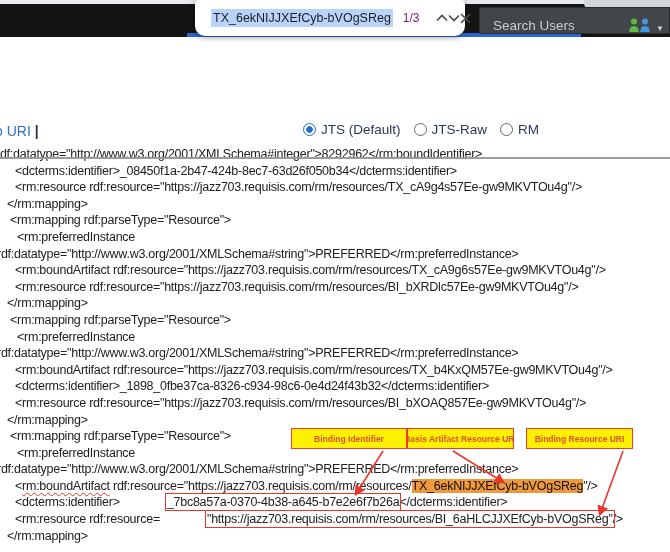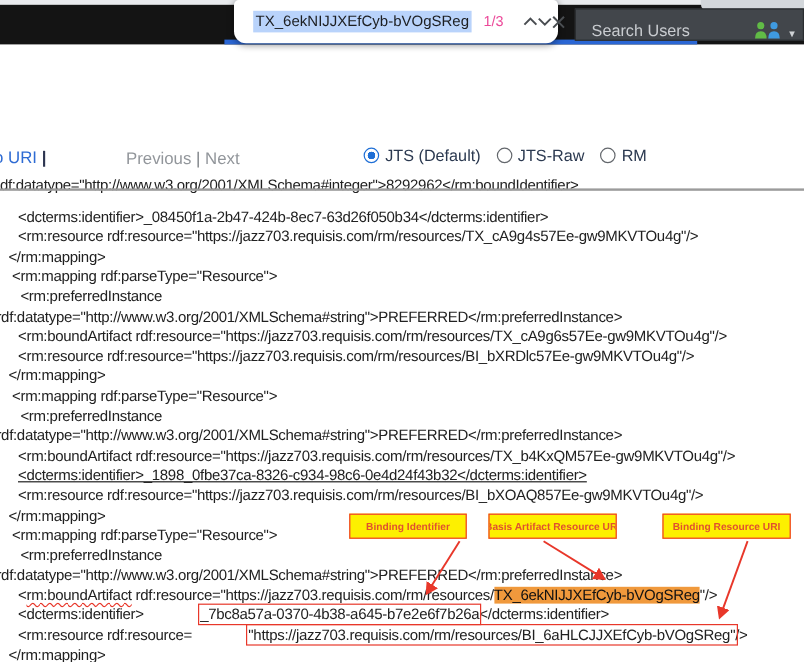--- a/index.html
+++ b/index.html
@@ -14,21 +14,21 @@
   
   .top-strip{position:absolute;left:0;top:0;width:670px;height:4px;background:#e9ebee;}
   .black-bar{position:absolute;left:0;top:4px;width:670px;height:33px;background:#141414;}
   .blue-underline{position:absolute;left:187px;top:33px;width:394px;height:4px;background:var(--accent-blue);}
   .corner-blob{position:absolute;left:584px;top:0;width:86px;height:10px;background:#d3d7db;border-radius:0 0 0 7px;}
 
   .find-bar{position:absolute;left:195px;top:0;width:270px;height:36px;background:#fff;
             border-radius:4px 4px 10px 10px;box-shadow:0 1px 6px rgba(0,0,0,.45);
             display:flex;align-items:center;padding:0 8px 0 16px;z-index:6;}
   .find-query{font-size:12.5px;color:#1c1e21;background:#b9d3fb;padding:2px 2px;white-space:nowrap;}
-  .find-count{font-size:12px;color:#ec4899;margin-left:10px;}
+  .find-count{font-size:12px;color:#701a75;margin-left:10px;}
   .find-divider{width:1px;height:20px;background:#dfe1e5;margin:0 7px 0 9px;}
   .find-btn{width:22px;height:22px;border:none;background:transparent;display:flex;align-items:center;justify-content:center;cursor:pointer;padding:0;}
   .find-btn svg{display:block;}
 
   .search-users{position:absolute;left:479px;top:7px;width:191px;height:27px;background:#42464b;
                 border:1px solid #2a2d30;display:flex;align-items:flex-end;z-index:5;}
   .su-text{font-size:13.5px;color:#c9ccd0;padding-left:13px;flex:1;}
   .su-icons{display:flex;align-items:center;margin-right:4px;}
   .su-caret{color:#cfd2d5;font-size:8px;margin-right:5px;}
 
@@ -51,23 +51,23 @@
   .seg.hl{background:var(--find-hl);color:#111;}
   .seg.box{outline:1.6px solid var(--annot-red);outline-offset:1.5px;margin-left:47px;}
   .seg.sq{text-decoration:underline;text-decoration-style:wavy;text-decoration-color:var(--annot-red);
           text-decoration-thickness:1px;text-underline-offset:2px;}
   .gray-rule{position:absolute;left:0;top:157px;width:670px;height:1.5px;background:#9b9b9b;z-index:2;}
 
   
   .ann-box{position:absolute;top:428px;height:21px;background:var(--annot-yellow);
            border:1.8px solid #ef3b2d;display:flex;align-items:center;justify-content:center;
            font-size:8.5px;font-weight:bold;color:#e0512f;z-index:4;white-space:nowrap;overflow:hidden;}
-  .ann-1{left:291px;width:98px;text-align:center;}
+  .ann-1{left:291px;width:116px;text-align:center;}
   .ann-2{left:407px;width:107px;}
-  .ann-3{left:526px;width:107px;margin-left:26px;}
+  .ann-3{left:526px;width:107px;}
   .arrows{position:absolute;left:0;top:0;width:670px;height:552px;z-index:3;pointer-events:none;}
 </style>
 </head>
 <body>
 
 <div class="screen">
 
   <div class="top-strip"></div>
   <div class="black-bar"></div>
   <div class="blue-underline"></div>
@@ -107,53 +107,52 @@
         <circle cx="6" cy="3.4" r="3" fill="#61bb46"></circle>
         <path d="M1.2,14 q0,-6 4.8,-6 q4.8,0 4.8,6 z" fill="#61bb46"></path>
         <circle cx="17" cy="3.4" r="3" fill="#3f9ae0"></circle>
         <path d="M12.2,14 q0,-6 4.8,-6 q4.8,0 4.8,6 z" fill="#3f9ae0"></path>
       </svg>
     </span>
     <span class="su-caret">▼</span>
   </div>
 
   <span class="uri-link"><span>o URI</span> <span class="uri-div">|</span></span>
-  <span class="prevnext"><span>Previous</span> <span class="pn-div">|</span> <span>Next</span></span>
 
   <div class="respfmt">
     <span class="rf-opt">
       <span class="radio sel"></span>
       <span>JTS (Default)</span>
     </span>
     <span class="rf-opt">
       <span class="radio unsel"></span>
       <span>JTS-Raw</span>
     </span>
     <span class="rf-opt">
       <span class="radio unsel"></span>
       <span>RM</span>
     </span>
   </div>
 
   <div class="xml" id="xml-content">
       <div class="xline" style="padding-left: 0px; margin-left: -4px;"><span class="seg p">rdf:datatype="http://www.w3.org/2001/XMLSchema#integer"&gt;8292962&lt;/rm:boundIdentifier&gt;</span></div>
-      <div class="xline" style="padding-left: 15px; margin-top: 10px;"><span class="seg p">&lt;dcterms:identifier&gt;_08450f1a-2b47-424b-8ec7-63d26f050b34&lt;/dcterms:identifier&gt;</span></div>
+      <div class="xline" style="padding-left: 15px;"><span class="seg p">&lt;dcterms:identifier&gt;_08450f1a-2b47-424b-8ec7-63d26f050b34&lt;/dcterms:identifier&gt;</span></div>
       <div class="xline" style="padding-left: 15px;"><span class="seg p">&lt;rm:resource rdf:resource="https://jazz703.requisis.com/rm/resources/TX_cA9g4s57Ee-gw9MKVTOu4g"/&gt;</span></div>
       <div class="xline" style="padding-left: 7px;"><span class="seg p">&lt;/rm:mapping&gt;</span></div>
       <div class="xline" style="padding-left: 10px;"><span class="seg p">&lt;rm:mapping rdf:parseType="Resource"&gt;</span></div>
       <div class="xline" style="padding-left: 17px;"><span class="seg p">&lt;rm:preferredInstance</span></div>
       <div class="xline" style="padding-left: 0px; margin-left: -3px;"><span class="seg p">rdf:datatype="http://www.w3.org/2001/XMLSchema#string"&gt;PREFERRED&lt;/rm:preferredInstance&gt;</span></div>
       <div class="xline" style="padding-left: 15px;"><span class="seg p">&lt;rm:boundArtifact rdf:resource="https://jazz703.requisis.com/rm/resources/TX_cA9g6s57Ee-gw9MKVTOu4g"/&gt;</span></div>
       <div class="xline" style="padding-left: 15px;"><span class="seg p">&lt;rm:resource rdf:resource="https://jazz703.requisis.com/rm/resources/BI_bXRDlc57Ee-gw9MKVTOu4g"/&gt;</span></div>
       <div class="xline" style="padding-left: 7px;"><span class="seg p">&lt;/rm:mapping&gt;</span></div>
       <div class="xline" style="padding-left: 10px;"><span class="seg p">&lt;rm:mapping rdf:parseType="Resource"&gt;</span></div>
       <div class="xline" style="padding-left: 17px;"><span class="seg p">&lt;rm:preferredInstance</span></div>
       <div class="xline" style="padding-left: 0px; margin-left: -3px;"><span class="seg p">rdf:datatype="http://www.w3.org/2001/XMLSchema#string"&gt;PREFERRED&lt;/rm:preferredInstance&gt;</span></div>
       <div class="xline" style="padding-left: 15px;"><span class="seg p">&lt;rm:boundArtifact rdf:resource="https://jazz703.requisis.com/rm/resources/TX_b4KxQM57Ee-gw9MKVTOu4g"/&gt;</span></div>
-      <div class="xline" style="padding-left: 15px; text-decoration: underline;"><span class="seg p">&lt;dcterms:identifier&gt;_1898_0fbe37ca-8326-c934-98c6-0e4d24f43b32&lt;/dcterms:identifier&gt;</span></div>
+      <div class="xline" style="padding-left: 15px;"><span class="seg p">&lt;dcterms:identifier&gt;_1898_0fbe37ca-8326-c934-98c6-0e4d24f43b32&lt;/dcterms:identifier&gt;</span></div>
       <div class="xline" style="padding-left: 15px;"><span class="seg p">&lt;rm:resource rdf:resource="https://jazz703.requisis.com/rm/resources/BI_bXOAQ857Ee-gw9MKVTOu4g"/&gt;</span></div>
       <div class="xline" style="padding-left: 7px;"><span class="seg p">&lt;/rm:mapping&gt;</span></div>
       <div class="xline" style="padding-left: 10px;"><span class="seg p">&lt;rm:mapping rdf:parseType="Resource"&gt;</span></div>
       <div class="xline" style="padding-left: 17px;"><span class="seg p">&lt;rm:preferredInstance</span></div>
       <div class="xline" style="padding-left: 0px; margin-left: -3px;"><span class="seg p">rdf:datatype="http://www.w3.org/2001/XMLSchema#string"&gt;PREFERRED&lt;/rm:preferredInstance&gt;</span></div>
       <div class="xline" style="padding-left: 15px;"><span class="seg p">&lt;</span><span class="seg sq">rm:boundArtifact</span><span class="seg p"> rdf:resource="https://jazz703.requisis.com/rm/resources/</span><span class="seg hl">TX_6ekNIJJXEfCyb-bVOgSReg</span><span class="seg p">"/&gt;</span></div>
       <div class="xline" style="padding-left: 15px;"><span class="seg p">&lt;dcterms:identifier&gt;</span><span class="seg box">_7bc8a57a-0370-4b38-a645-b7e2e6f7b26a</span><span class="seg p">&lt;/dcterms:identifier&gt;</span></div>
       <div class="xline" style="padding-left: 15px;"><span class="seg p">&lt;rm:resource rdf:resource=</span><span class="seg box">"https://jazz703.requisis.com/rm/resources/BI_6aHLCJJXEfCyb-bVOgSReg"</span><span class="seg p">/&gt;</span></div>
       <div class="xline" style="padding-left: 7px;"><span class="seg p">&lt;/rm:mapping&gt;</span></div>
     </div>

